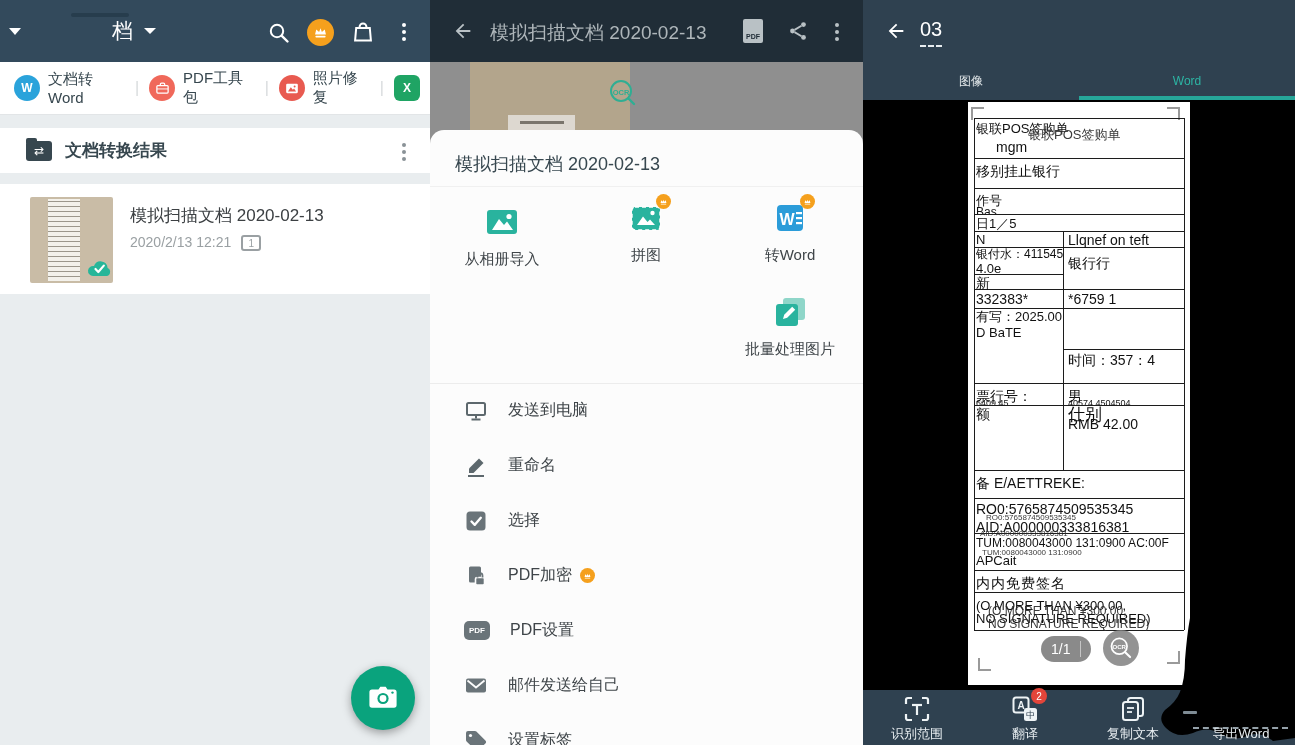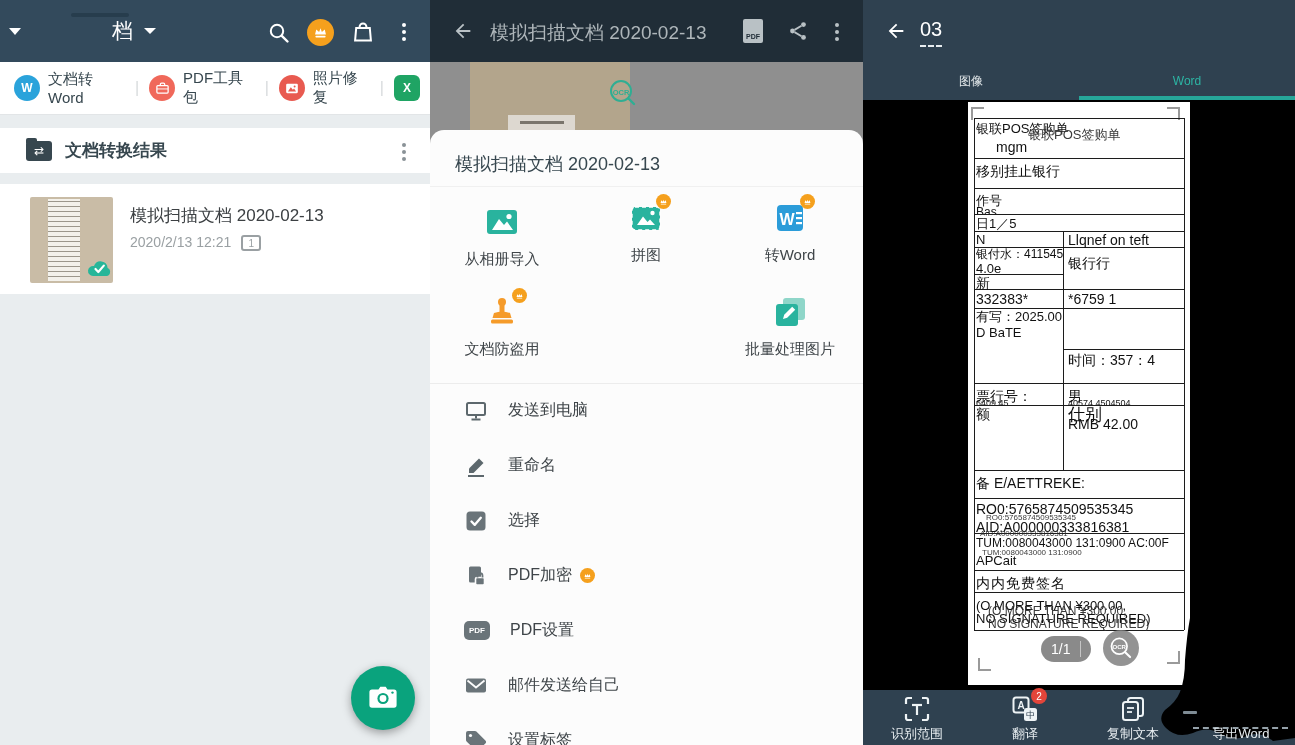--- a/index.html
+++ b/index.html
@@ -246,37 +246,20 @@
           <span class="crown-badge">
               <svg width="9" height="8" viewBox="0 0 24 22">
                 <path d="M4 14 L5.8 6.5 L10 10.3 L12 4.8 L14 10.3 L18.2 6.5 L20 14 Z" fill="#fff"></path>
                 <rect x="4.6" y="15.6" width="14.8" height="2.6" rx="1" fill="#fff"></rect>
               </svg>
             </span>
         </span>
         <div class="grid-label">转Word</div>
       </div>
 
-      <div class="grid-item" style="left:0;top:164px;">
-        <span class="grid-ic">
-          <svg width="36" height="36" viewBox="0 0 36 36">
-              <circle cx="18" cy="8" r="4" fill="#f59b2a"></circle>
-              <rect x="15.5" y="10" width="5" height="8" fill="#f59b2a"></rect>
-              <path d="M10 19 q8-3 16 0 l1.5 5 h-19 z" fill="#f59b2a"></path>
-              <rect x="7" y="25.5" width="22" height="4" rx="1.5" fill="#f59b2a"></rect>
-            </svg>
-          <span class="crown-badge">
-              <svg width="9" height="8" viewBox="0 0 24 22">
-                <path d="M4 14 L5.8 6.5 L10 10.3 L12 4.8 L14 10.3 L18.2 6.5 L20 14 Z" fill="#fff"></path>
-                <rect x="4.6" y="15.6" width="14.8" height="2.6" rx="1" fill="#fff"></rect>
-              </svg>
-            </span>
-        </span>
-        <div class="grid-label">文档防盗用</div>
-      </div>
       <div class="grid-item" style="left:288px;top:164px;">
         <span class="grid-ic">
           <svg width="36" height="36" viewBox="0 0 36 36">
               <rect x="11" y="4" width="22" height="22" rx="3" fill="#8fd6c9"></rect>
               <rect x="4" y="10" width="22" height="22" rx="3" fill="#29b39e"></rect>
               <path d="M11 25 l1.2-4.2 8-8 3 3 -8 8 z" fill="#fff"></path>
             </svg>
         </span>
         <div class="grid-label">批量处理图片</div>
       </div>

